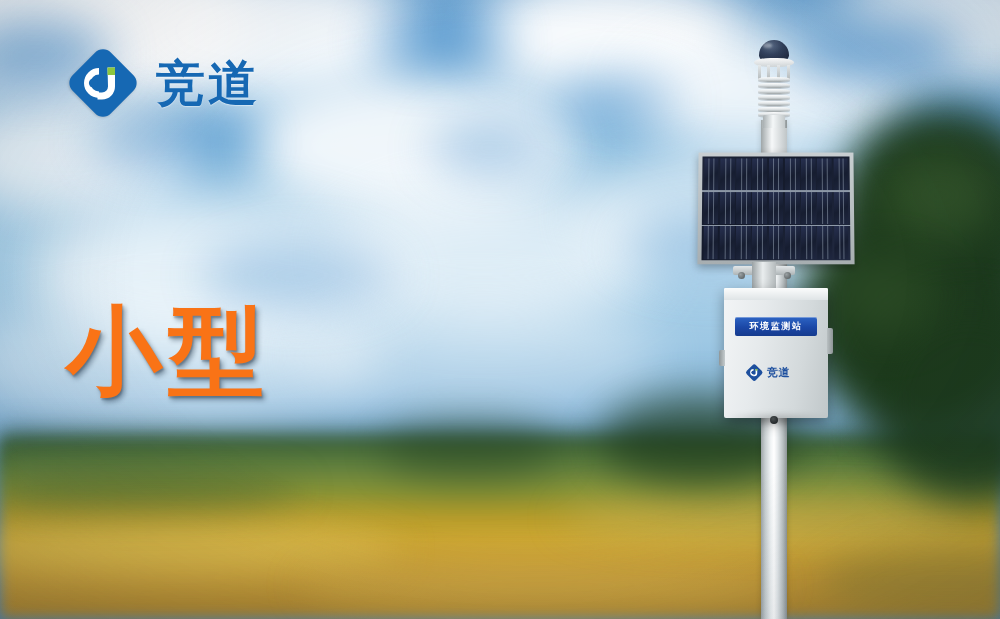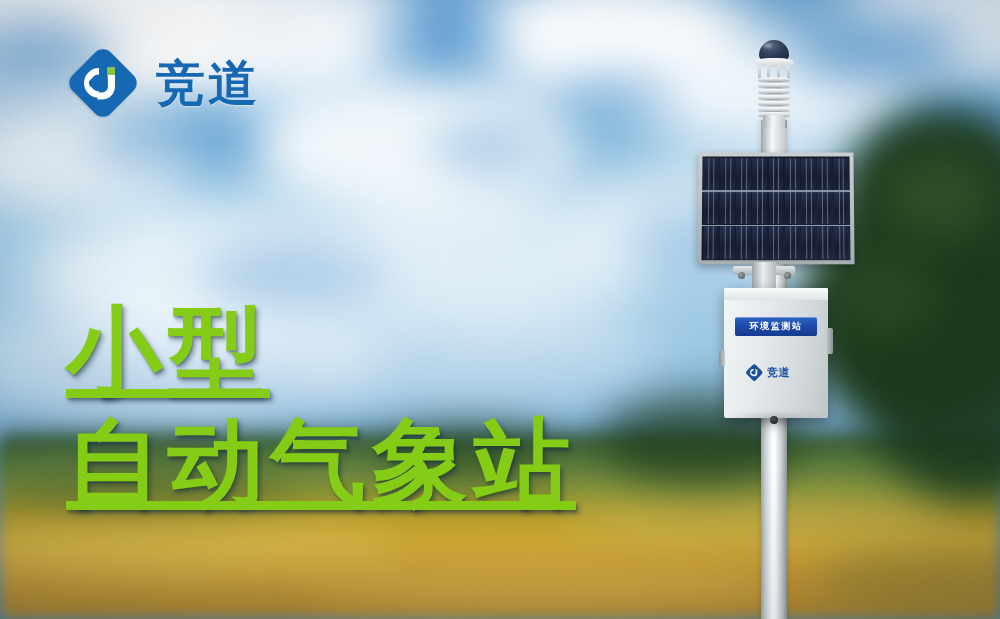--- a/index.html
+++ b/index.html
@@ -142,29 +142,28 @@
     text-shadow:0 1px 1px rgba(255,255,255,.45);
   }
 
   
   .headline {
     position:absolute;
     left:66px; top:300px;
     z-index:40;
   }
   .hl-line {
-    color:#84cc16;
+    color:#f97316;
     font-weight:bold;
     line-height:1.06;
     letter-spacing:6px;
     white-space:nowrap;
     text-shadow:
       3px 4px 5px rgba(20,40,60,.40),
       1px 2px 2px rgba(20,40,60,.30);
-    text-decoration: underline;
   }
   .hl-1 { font-size:96px; }
   .hl-2 { font-size:96px; margin-top:10px; }
 
   .subtitle {
     position:absolute;
     left:68px; top:542px;
     color:#ffffff;
     font-size:25px;
     letter-spacing:7.2px;
@@ -415,21 +414,20 @@
         <path d="M41.5 21.5 h7.5 v19 a13 13 0 0 1 -13 13 h-4.5 v-7 h4.5 a6 6 0 0 0 6 -6 Z" fill="#ffffff"></path>
 
         <rect x="41.5" y="21.5" width="7.5" height="7.5" fill="#8cc63f"></rect>
       </svg>
     </div>
     <div class="brand-name">竞道</div>
   </div>
 
   <div class="headline">
     <div class="hl-line hl-1">小型</div>
-    <div class="hl-line hl-2">自动气象站</div>
   </div>
 
 
   <div class="station">
 
     <div class="mast"></div>
 
     <div class="sensor">
       <div class="sensor-dome"></div>
       <div class="sensor-cap"></div>

